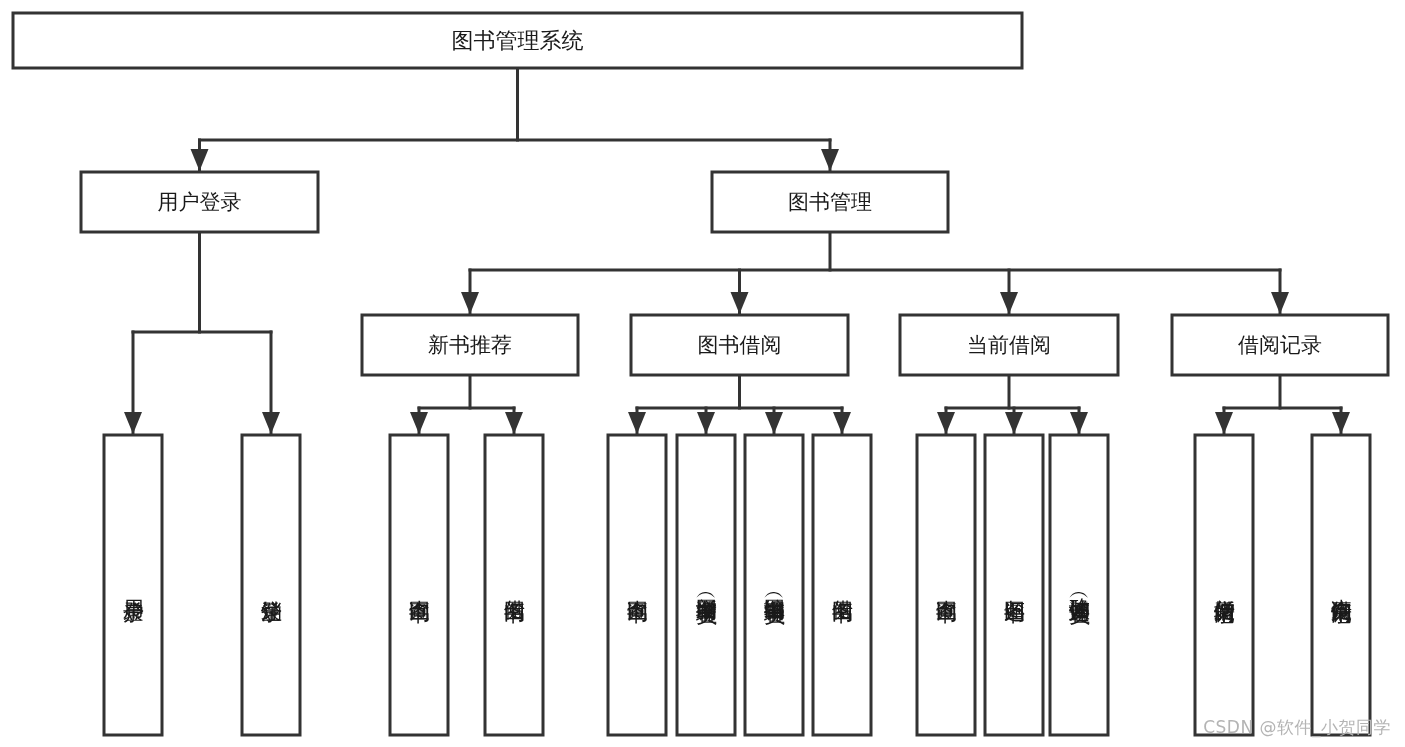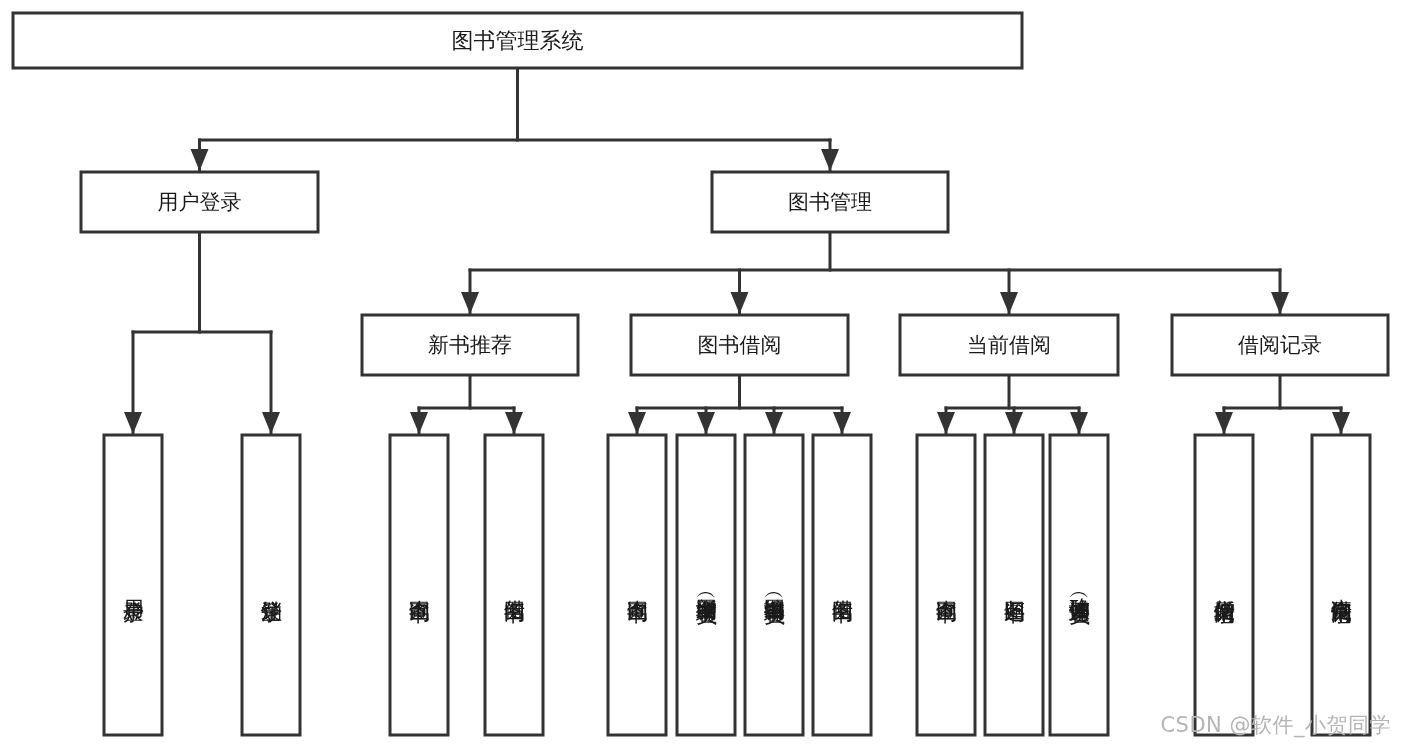--- a/index.html
+++ b/index.html
@@ -63,21 +63,21 @@
     line-height: 1;
     text-align: center;
     white-space: nowrap;
     pointer-events: none;
   }
   .watermark {
     position: absolute;
     right: 14px;
     bottom: 8px;
     font-family: "DejaVu Sans", "Liberation Sans", sans-serif;
-    font-size: 21px;
+    font-size: 17px;
     color: #b4b4b4;
     letter-spacing: 0.5px;
     white-space: nowrap;
   }
 </style>
 </head>
 <body>
 
 <div id="canvas">
 

